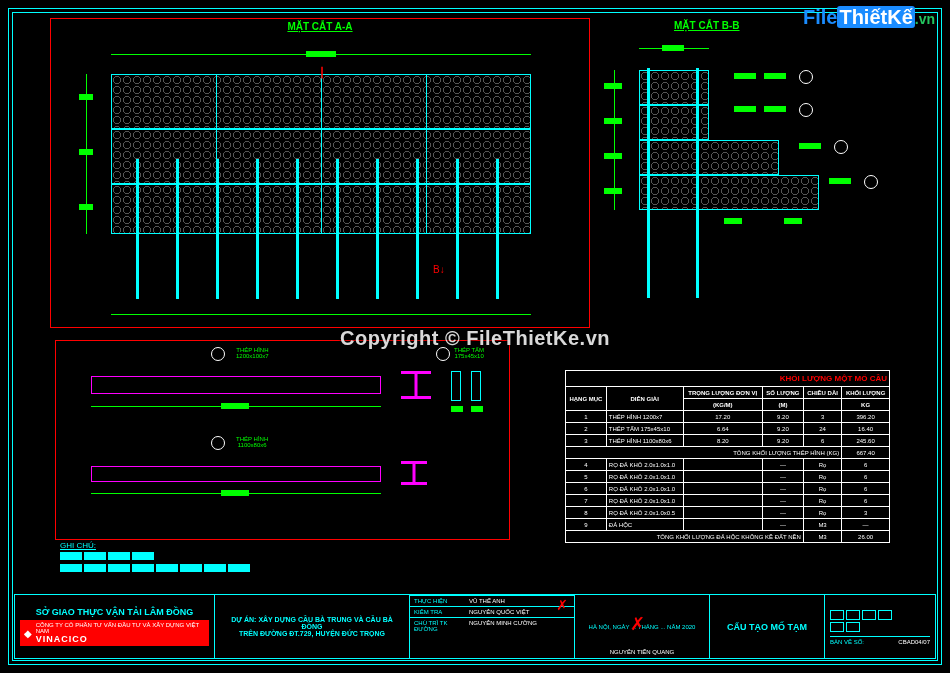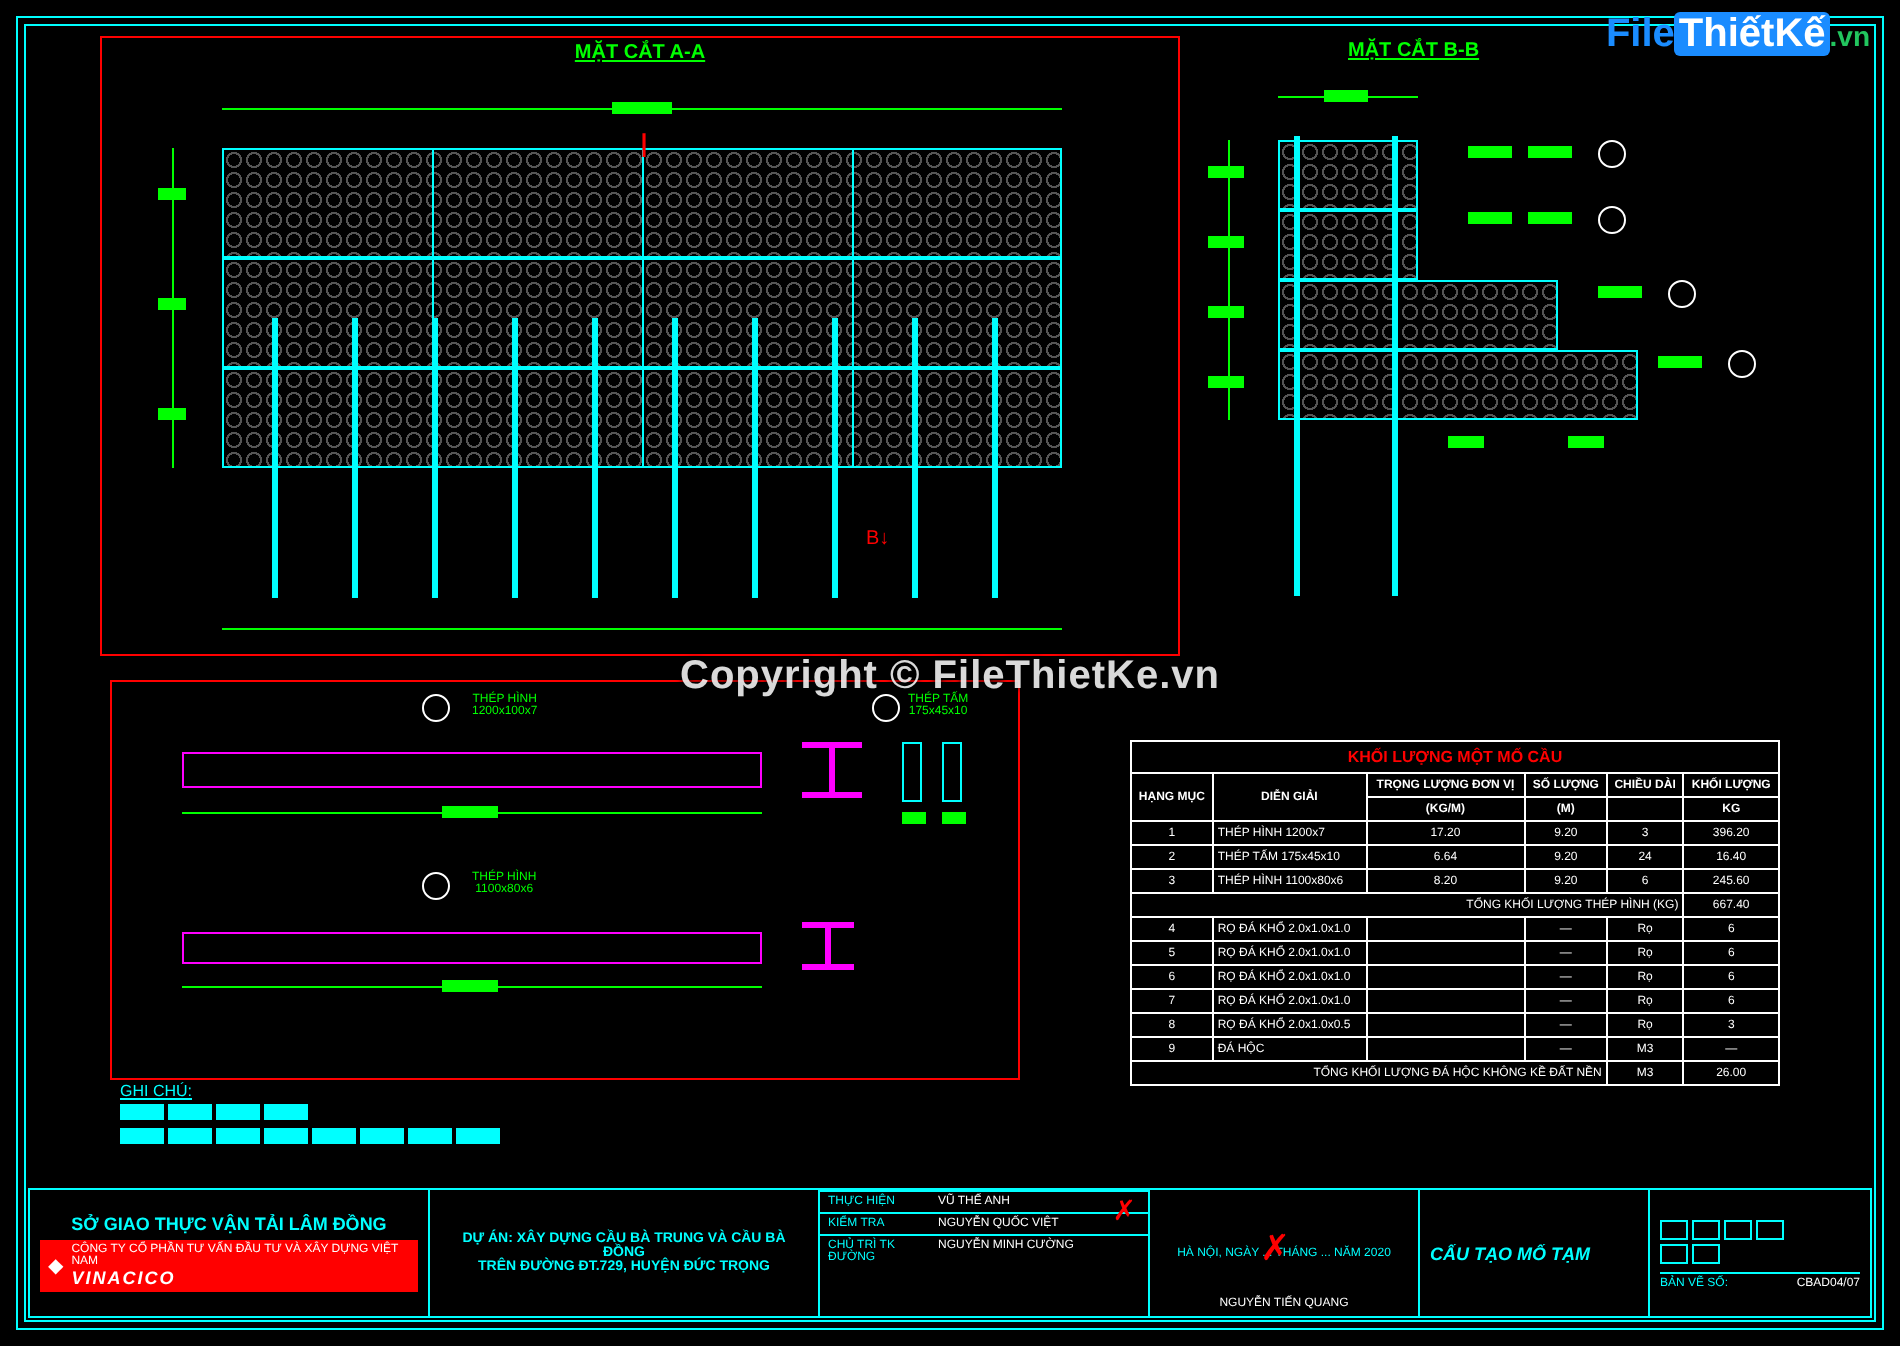--- a/index.html
+++ b/index.html
@@ -123,20 +123,21 @@
     border: 1px solid #fff;
     padding: 1px 2px;
     text-align: center;
     height: 12px;
   }
   .qty-table .title-row td {
     color: #ff0000;
     font-weight: bold;
     font-size: 8px;
     height: 16px;
+    text-align: right;
   }
   .notes-area {
     position: absolute;
     top: 541px;
     left: 60px;
     color: #00ffff;
     font-size: 8px;
   }
   .notes-area .note-row {
     margin-top: 2px;
@@ -177,21 +178,20 @@
     display:flex;
     align-items:center;
     padding:2px 4px;
     margin-top:3px;
   }
   .tb-vinacico {
     color: #fff;
     font-size: 9px;
     font-weight: bold;
     letter-spacing: 1px;
-    font-style: italic;
   }
   .tb-subrow {
     display:flex;
     border-top: 1px solid #00ffff;
     font-size:6px;
   }
   .tb-subrow > div { padding: 2px 4px; }
   .tb-subrow .lbl { color:#00ffff; width:55px;}
   .tb-subrow .val { color:#fff; flex:1;}
   .signature {
@@ -472,21 +472,21 @@
         <div class="lbl">CHỦ TRÌ TK ĐƯỜNG</div>
         <div class="val">NGUYỄN MINH CƯỜNG</div>
       </div>
     <div class="signature" style="top:2px;right:6px;">✗</div>
   </div>
   <div class="tb-cell" style="width:135px;text-align:center;">
     <div style="color:#00ffff;font-size:6px;">HÀ NỘI, NGÀY ... THÁNG ... NĂM 2020</div>
     <div class="signature" style="top:18px;left:55px;font-size:18px;">✗</div>
     <div style="color:#fff;font-size:6px;position:absolute;bottom:3px;left:0;right:0;">NGUYỄN TIẾN QUANG</div>
   </div>
-  <div class="tb-cell" style="width:115px;justify-content:center;font-style:italic;">
+  <div class="tb-cell" style="width:115px;text-align:center;justify-content:center;">
     <div class="tb-heading">CẤU TẠO MỐ TẠM</div>
   </div>
   <div class="tb-cell" style="flex:1;border-right:none;">
     <div class="scale-boxes">
         <span></span>
         <span></span>
         <span></span>
         <span></span>
       </div>
     <div class="scale-boxes">

